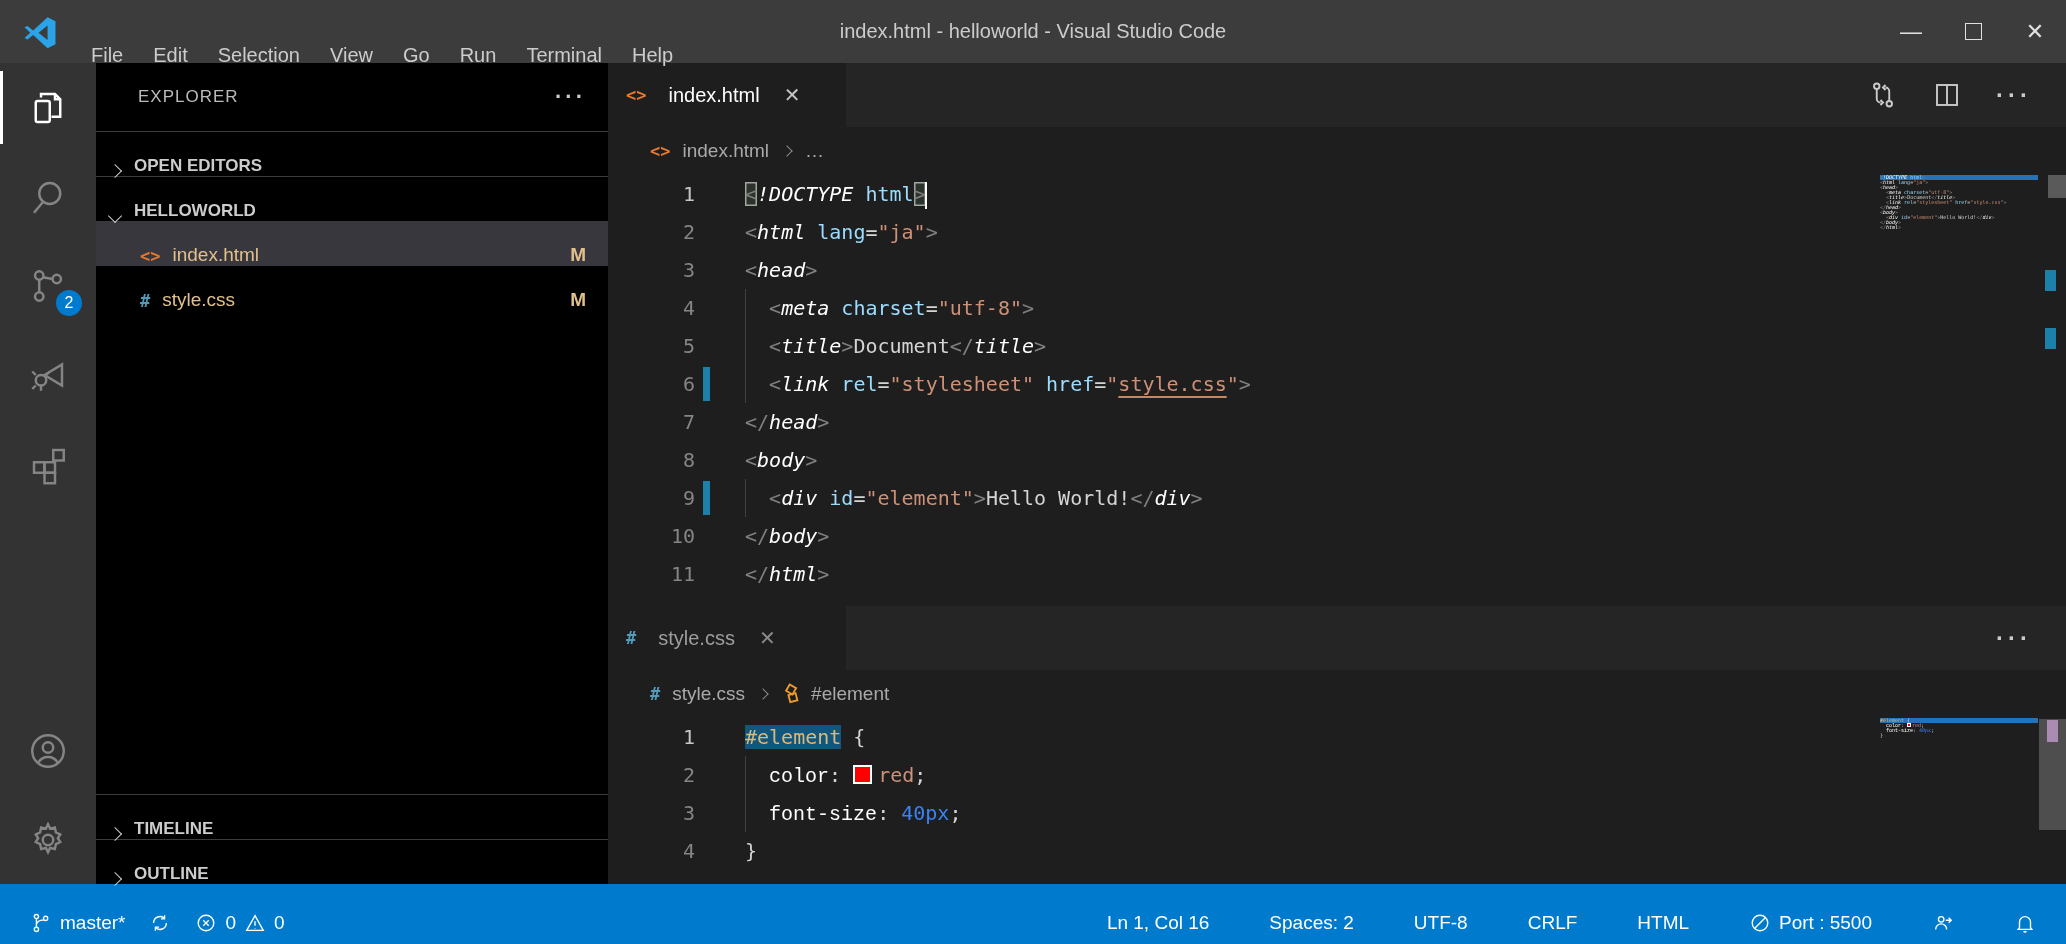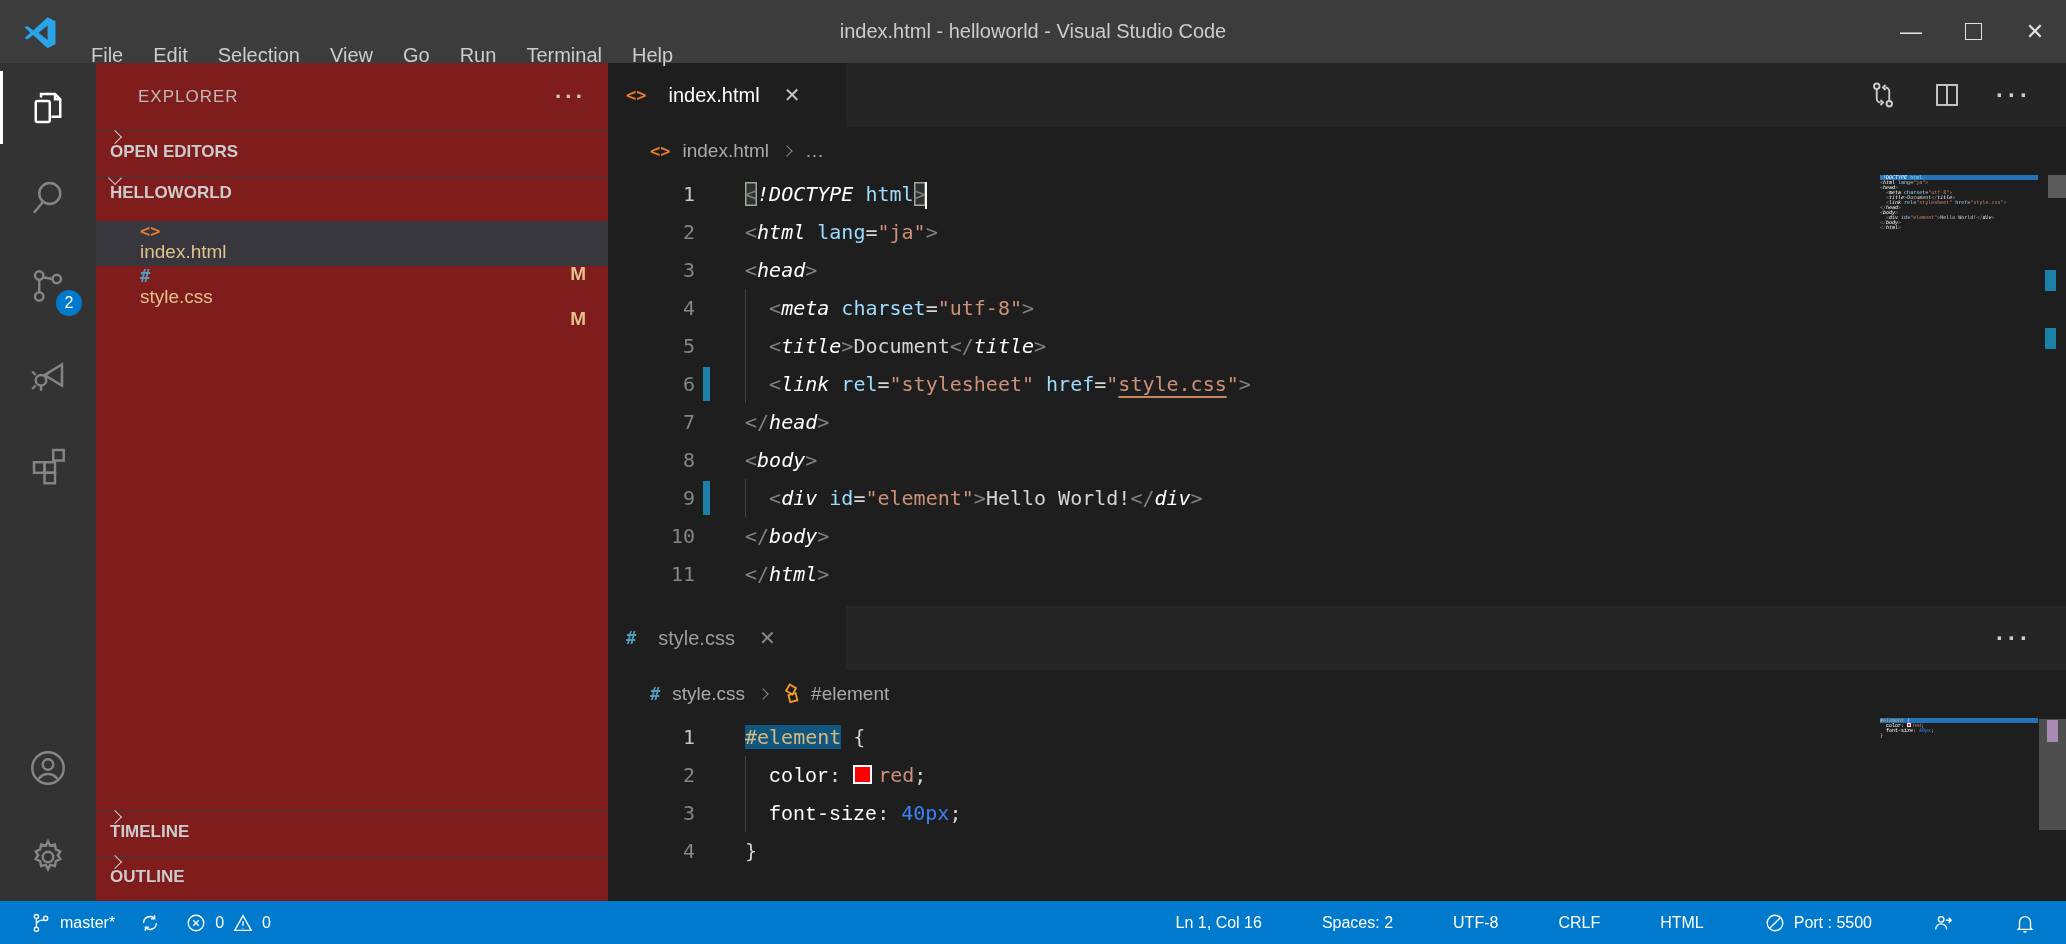--- a/index.html
+++ b/index.html
@@ -26,25 +26,25 @@
   .activitybar { width:96px; background:#333333; display:flex; flex-direction:column; align-items:center; flex:0 0 auto; }
   .act-item { width:96px; height:89px; display:flex; align-items:center; justify-content:center; position:relative; }
   .act-item svg { width:42px; height:42px; stroke:#858585; fill:none; stroke-width:1.4; }
   .act-item.active svg { stroke:#ffffff; }
   .act-item.active::before { content:""; position:absolute; left:0; top:8px; bottom:8px; width:3px; background:#ffffff; }
   .act-badge { position:absolute; right:14px; bottom:14px; min-width:26px; height:26px; border-radius:13px;
     background:#007acc; color:#ffffff; font-size:16px; display:flex; align-items:center; justify-content:center; padding:0 4px; }
   .act-spacer { flex:1; }
 
   
-  .sidebar { width:512px; background:#7f1d1d; display:flex; flex-direction:column; flex:0 0 auto; font-size:18px; }
+  .sidebar { width:512px; background:#000000; display:flex; flex-direction:column; flex:0 0 auto; font-size:18px; }
   .sb-header { height:68px; display:flex; align-items:center; padding:0 14px 0 42px; color:#bbbbbb;
     font-size:17px; letter-spacing:1px; }
   .sb-dots { margin-left:auto; color:#cccccc; font-size:22px; letter-spacing:3px; font-weight:bold; padding:0 8px; }
-  .sb-row { height:45px; display:flex; align-items:flex-start; padding-left:14px; color:#cccccc;flex-direction:column; }
+  .sb-row { height:45px; display:flex; align-items:flex-end; padding-left:14px; color:#cccccc; }
   .sb-section { font-weight:bold; font-size:17px; border-top:1px solid #3c3c3c; }
   .sb-file { padding-left:44px; color:#e2c08d; font-size:19px; }
   .sb-file.selected { background:#37373d; }
   .badge-m { margin-left:auto; margin-right:22px; color:#e2c08d; font-weight:bold; }
   .ficon { font-family:"DejaVu Sans Mono", monospace; font-weight:bold; margin-right:12px; font-size:17px; }
   .ficon.html { color:#e37933; }
   .ficon.css { color:#519aba; }
   .sb-spacer { flex:1; }
   .chev { display:inline-block; width:10px; height:10px; border-right:1.6px solid #cccccc; border-bottom:1.6px solid #cccccc; margin-right:14px; flex:0 0 auto; }
   .chev.right { transform:rotate(-45deg); }
@@ -99,22 +99,22 @@
   .minimap .code-line { height:5px; }
   .minimap .code-line.guide::before { display:none; }
   .minimap .swatch { width:4px; height:4px; border-width:1px; margin-right:1px; vertical-align:0; }
   .minimap .hl1 { background:#2472b8; }
   .minimap .tk-box { box-shadow:none; background:none; }
   .scrollcol { position:absolute; right:0; top:0; bottom:0; width:28px; }
   .sc-thumb { position:absolute; background:#5a5a5a; }
   .sc-mark { position:absolute; }
 
   
-  .statusbar { height:43px; background:#007acc; display:flex; align-items:flex-end; color:#ffffff;
-    font-size:16px; flex:0 0 auto; padding:0 18px; }
+  .statusbar { height:60px; background:#007acc; display:flex; align-items:flex-end; color:#ffffff;
+    font-size:19px; flex:0 0 auto; padding:0 18px; }
   .st-item { display:flex; align-items:center; gap:8px; padding:0 12px; height:43px; white-space:nowrap; }
   .st-item svg { width:22px; height:22px; stroke:#ffffff; fill:none; stroke-width:1.5; }
   .st-left { display:flex; }
   .st-right { margin-left:auto; display:flex;gap:36px; }
 </style>
 </head>
 <body>
 
 <div class="app">
 

